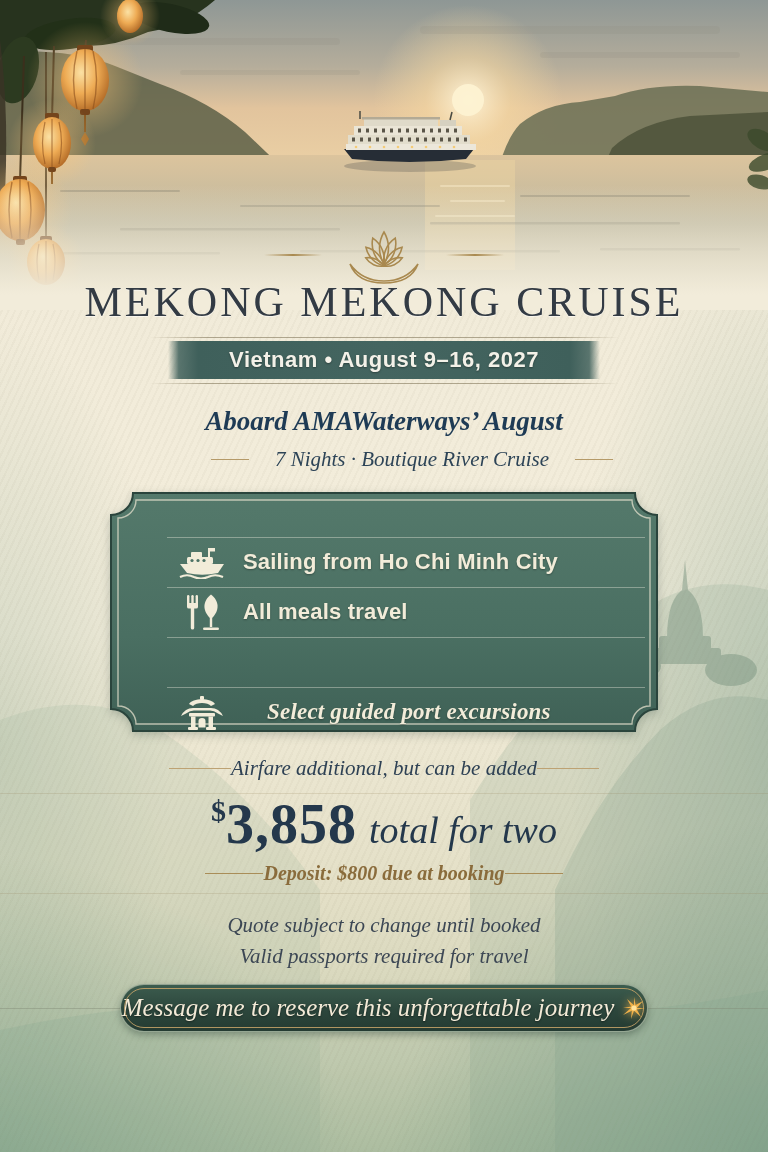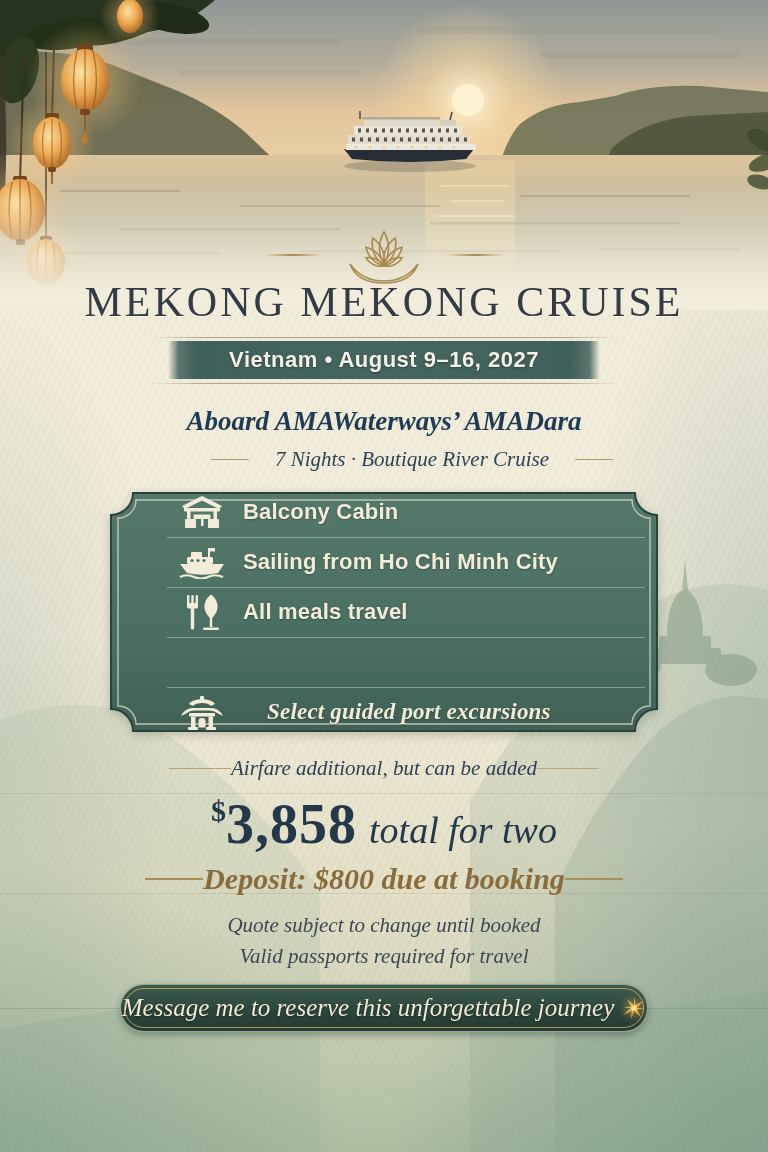--- a/index.html
+++ b/index.html
@@ -69,21 +69,21 @@
   .airfare-row{top:756px;}
   .airfare-row .note-dash{width:62px;}
   .airfare-text{font-style:italic;font-size:21px;color:#2e4154;}
   .crease{position:absolute;left:0;width:768px;height:1px;background:rgba(150,130,90,.20);}
   .price-row{position:absolute;top:792px;left:0;width:768px;text-align:center;color:#24384c;}
   .price-cur{font-size:30px;font-weight:700;vertical-align:22px;}
   .price-amount{font-size:56px;font-weight:700;letter-spacing:1px;}
   .price-label{font-size:38px;font-style:italic;margin-left:12px;}
   .deposit-row{top:862px;}
   .deposit-row .note-dash{width:58px;background:#a98d58;}
-  .deposit-text{font-style:italic;font-weight:700;font-size:30px;color:#8a6c3c;}
+  .deposit-text{font-style:italic;font-weight:700;font-size:20px;color:#8a6c3c;}
   .terms{position:absolute;top:910px;left:0;width:768px;text-align:center;font-style:italic;font-size:21px;color:#3c4754;line-height:31px;}
   
   .cta-line{position:absolute;top:1008px;left:0;width:768px;height:1px;background:rgba(130,140,120,.45);}
   .cta{
     position:absolute;top:984px;left:120px;width:528px;height:48px;box-sizing:border-box;
     border-radius:26px;border:1.5px solid rgba(160,175,155,.9);
     background:linear-gradient(180deg,#3c5c4e 0%,#2c463c 55%,#243b32 100%);
     display:flex;align-items:center;justify-content:center;gap:8px;cursor:pointer;
     box-shadow:0 3px 7px rgba(30,50,40,.35);
     text-align:center;
@@ -303,21 +303,21 @@
     </svg>
     <div class="lotus-line"></div>
   </div>
 
   <div class="title">MEKONG MEKONG CRUISE</div>
 
   <div class="rule r1"></div>
   <div class="banner">Vietnam  •  August 9–16, 2027</div>
   <div class="rule r2"></div>
 
-  <div class="ship-line">Aboard AMAWaterways’ AMADara</div>
+  <div class="ship-line">Aboard AMAWaterways’ August</div>
   <div class="details-row">
     <div class="details-dash"></div>
     <div class="details-line">7 Nights · Boutique River Cruise</div>
     <div class="details-dash"></div>
   </div>
 
   <div class="feature-box">
     <svg class="feature-frame" viewBox="0 0 558 250">
       <defs>
         <linearGradient id="boxGrad" x1="0" y1="0" x2="0" y2="1">
@@ -328,35 +328,20 @@
       </defs>
       <path d="M28 6 H530 A22 22 0 0 0 552 28 V222 A22 22 0 0 0 530 244 H28 A22 22 0 0 0 6 222 V28 A22 22 0 0 0 28 6 Z" fill="url(#boxGrad)" stroke="#2a443c" stroke-width="2"></path>
       <path d="M33 13 H527 A18 18 0 0 0 545 31 V219 A18 18 0 0 0 527 237 H31 A18 18 0 0 0 13 219 V31 A18 18 0 0 0 31 13 Z" fill="none" stroke="rgba(240,232,212,.7)" stroke-width="1.4"></path>
     </svg>
     <div class="feature-rows">
       <div class="feature-div" style="top:50px"></div>
       <div class="feature-div" style="top:100px"></div>
       <div class="feature-div" style="top:150px"></div>
       <div class="feature-div" style="top:200px"></div>
 
-      <div class="feature-row" style="top:0">
-        <span class="feature-icon">
-          <svg width="46" height="38" viewBox="0 0 46 38" fill="#f2ecd9">
-            <path d="M3 13 L23 3 L43 13 L40 16 L23 7.5 L6 16 Z"></path>
-            <rect x="5" y="15" width="36" height="3.5" rx="1"></rect>
-            <rect x="8" y="18" width="3.5" height="17"></rect>
-            <rect x="34.5" y="18" width="3.5" height="17"></rect>
-            <rect x="6" y="26" width="11" height="9" rx="1"></rect>
-            <rect x="29" y="26" width="11" height="9" rx="1"></rect>
-            <rect x="14.5" y="21.5" width="17" height="4.5" rx="1"></rect>
-            <rect x="22" y="26" width="2.5" height="7"></rect>
-          </svg>
-        </span>
-        <span class="feature-label">Balcony Cabin</span>
-      </div>
 
       <div class="feature-row" style="top:50px">
         <span class="feature-icon">
           <svg width="48" height="34" viewBox="0 0 48 34" fill="#f2ecd9">
             <rect x="13" y="7" width="11" height="6" rx="1"></rect>
             <rect x="9" y="12" width="26" height="7" rx="1.5"></rect>
             <circle cx="14" cy="15.5" r="1.6" fill="#4b7164"></circle>
             <circle cx="20" cy="15.5" r="1.6" fill="#4b7164"></circle>
             <circle cx="26" cy="15.5" r="1.6" fill="#4b7164"></circle>
             <rect x="30" y="3" width="2" height="10"></rect>

